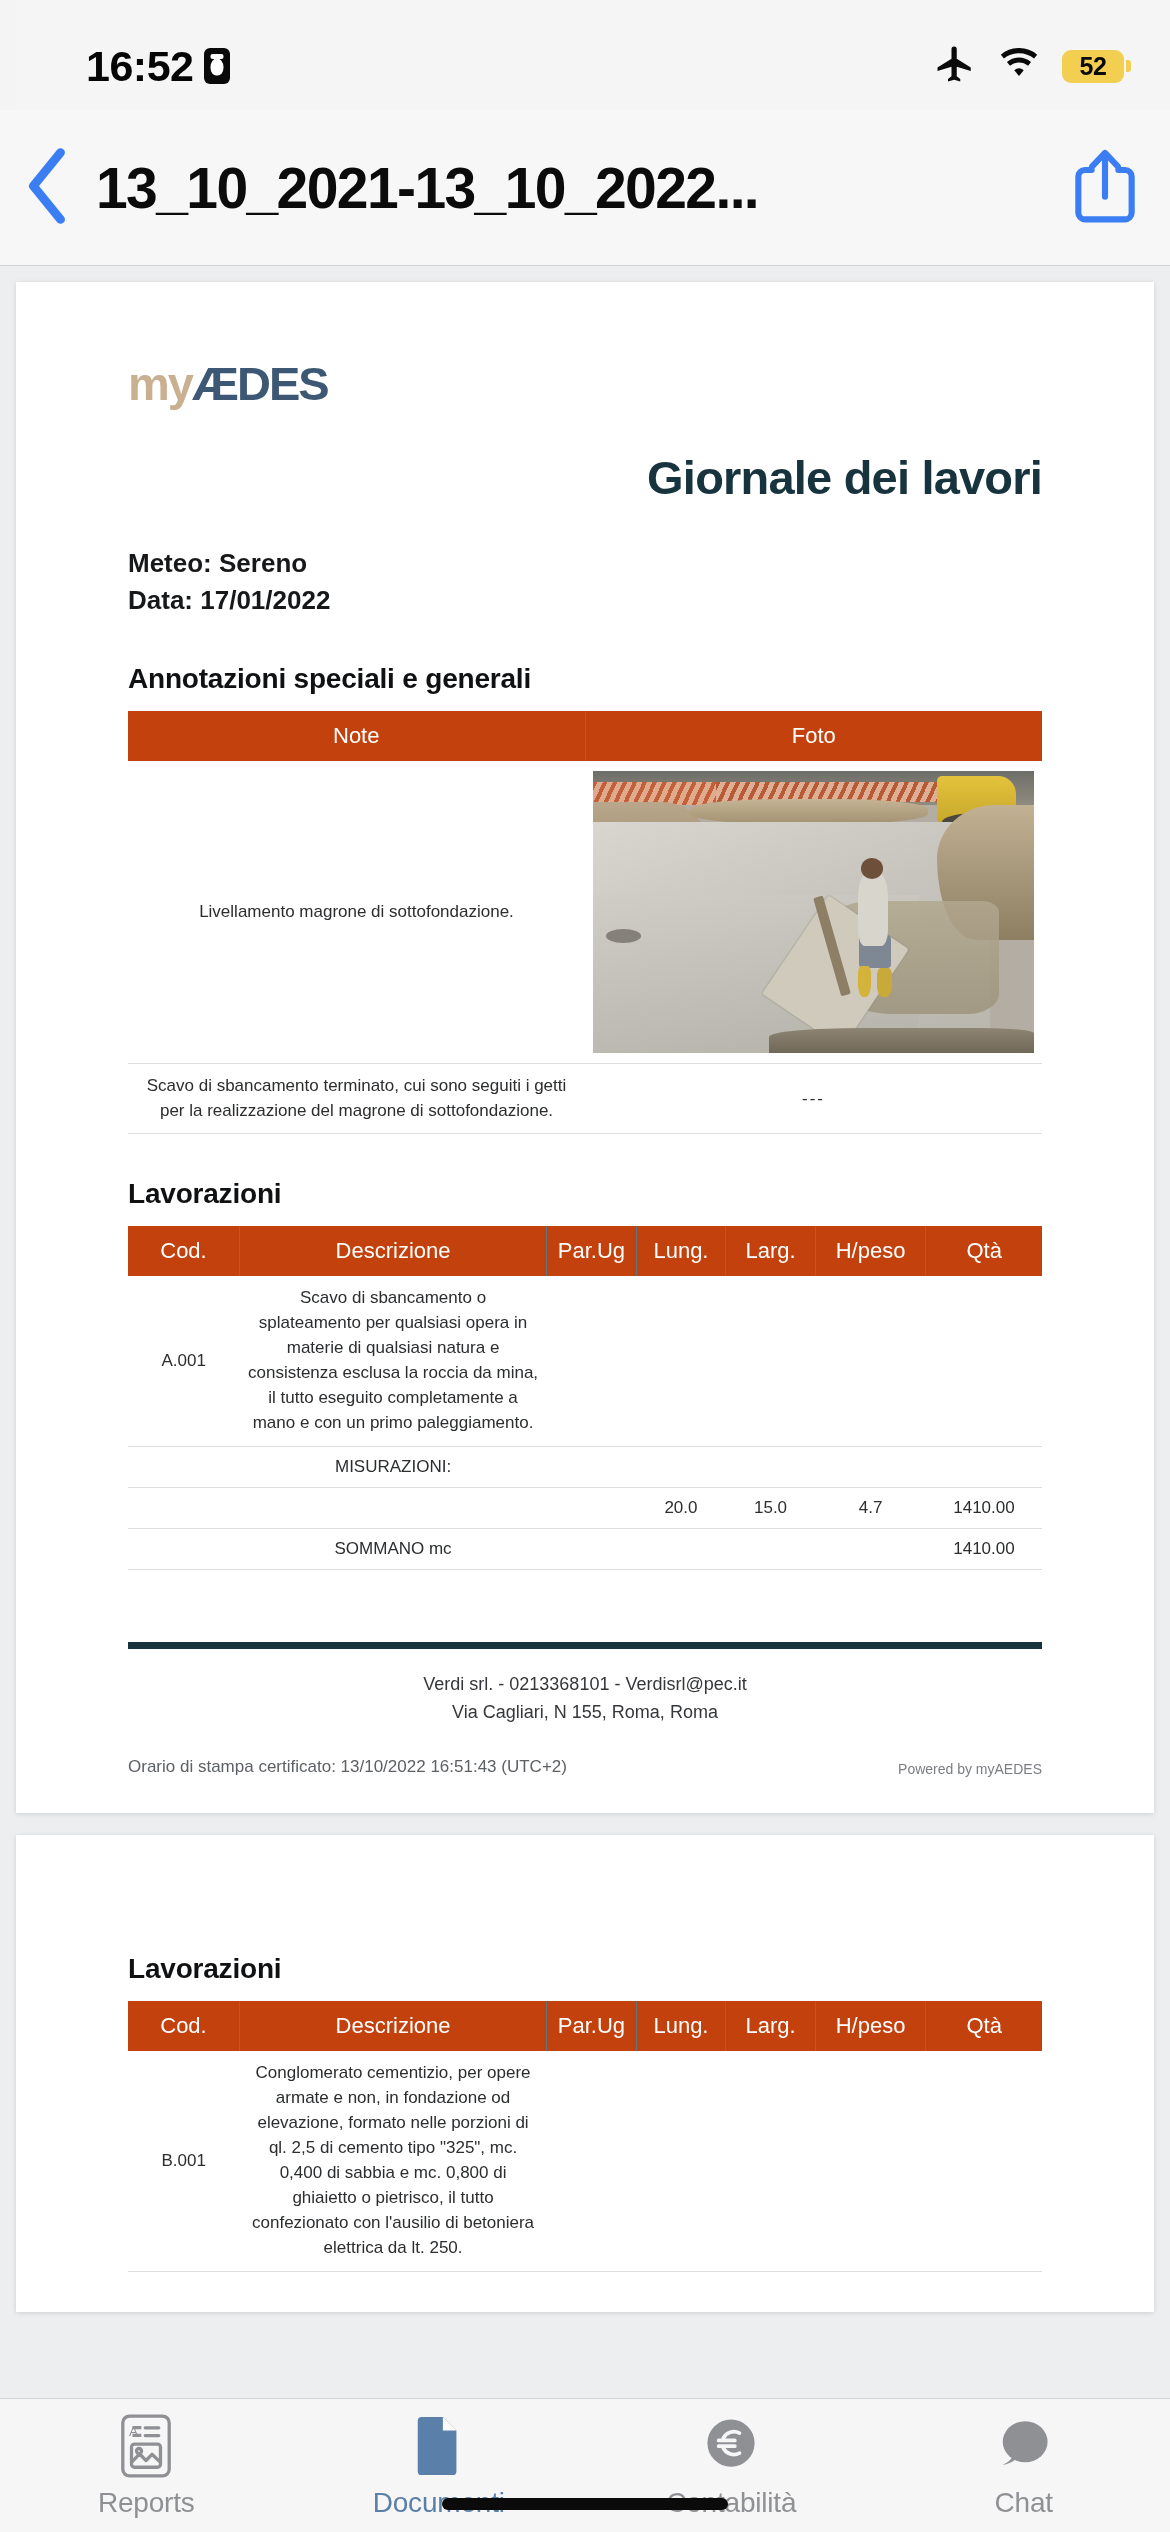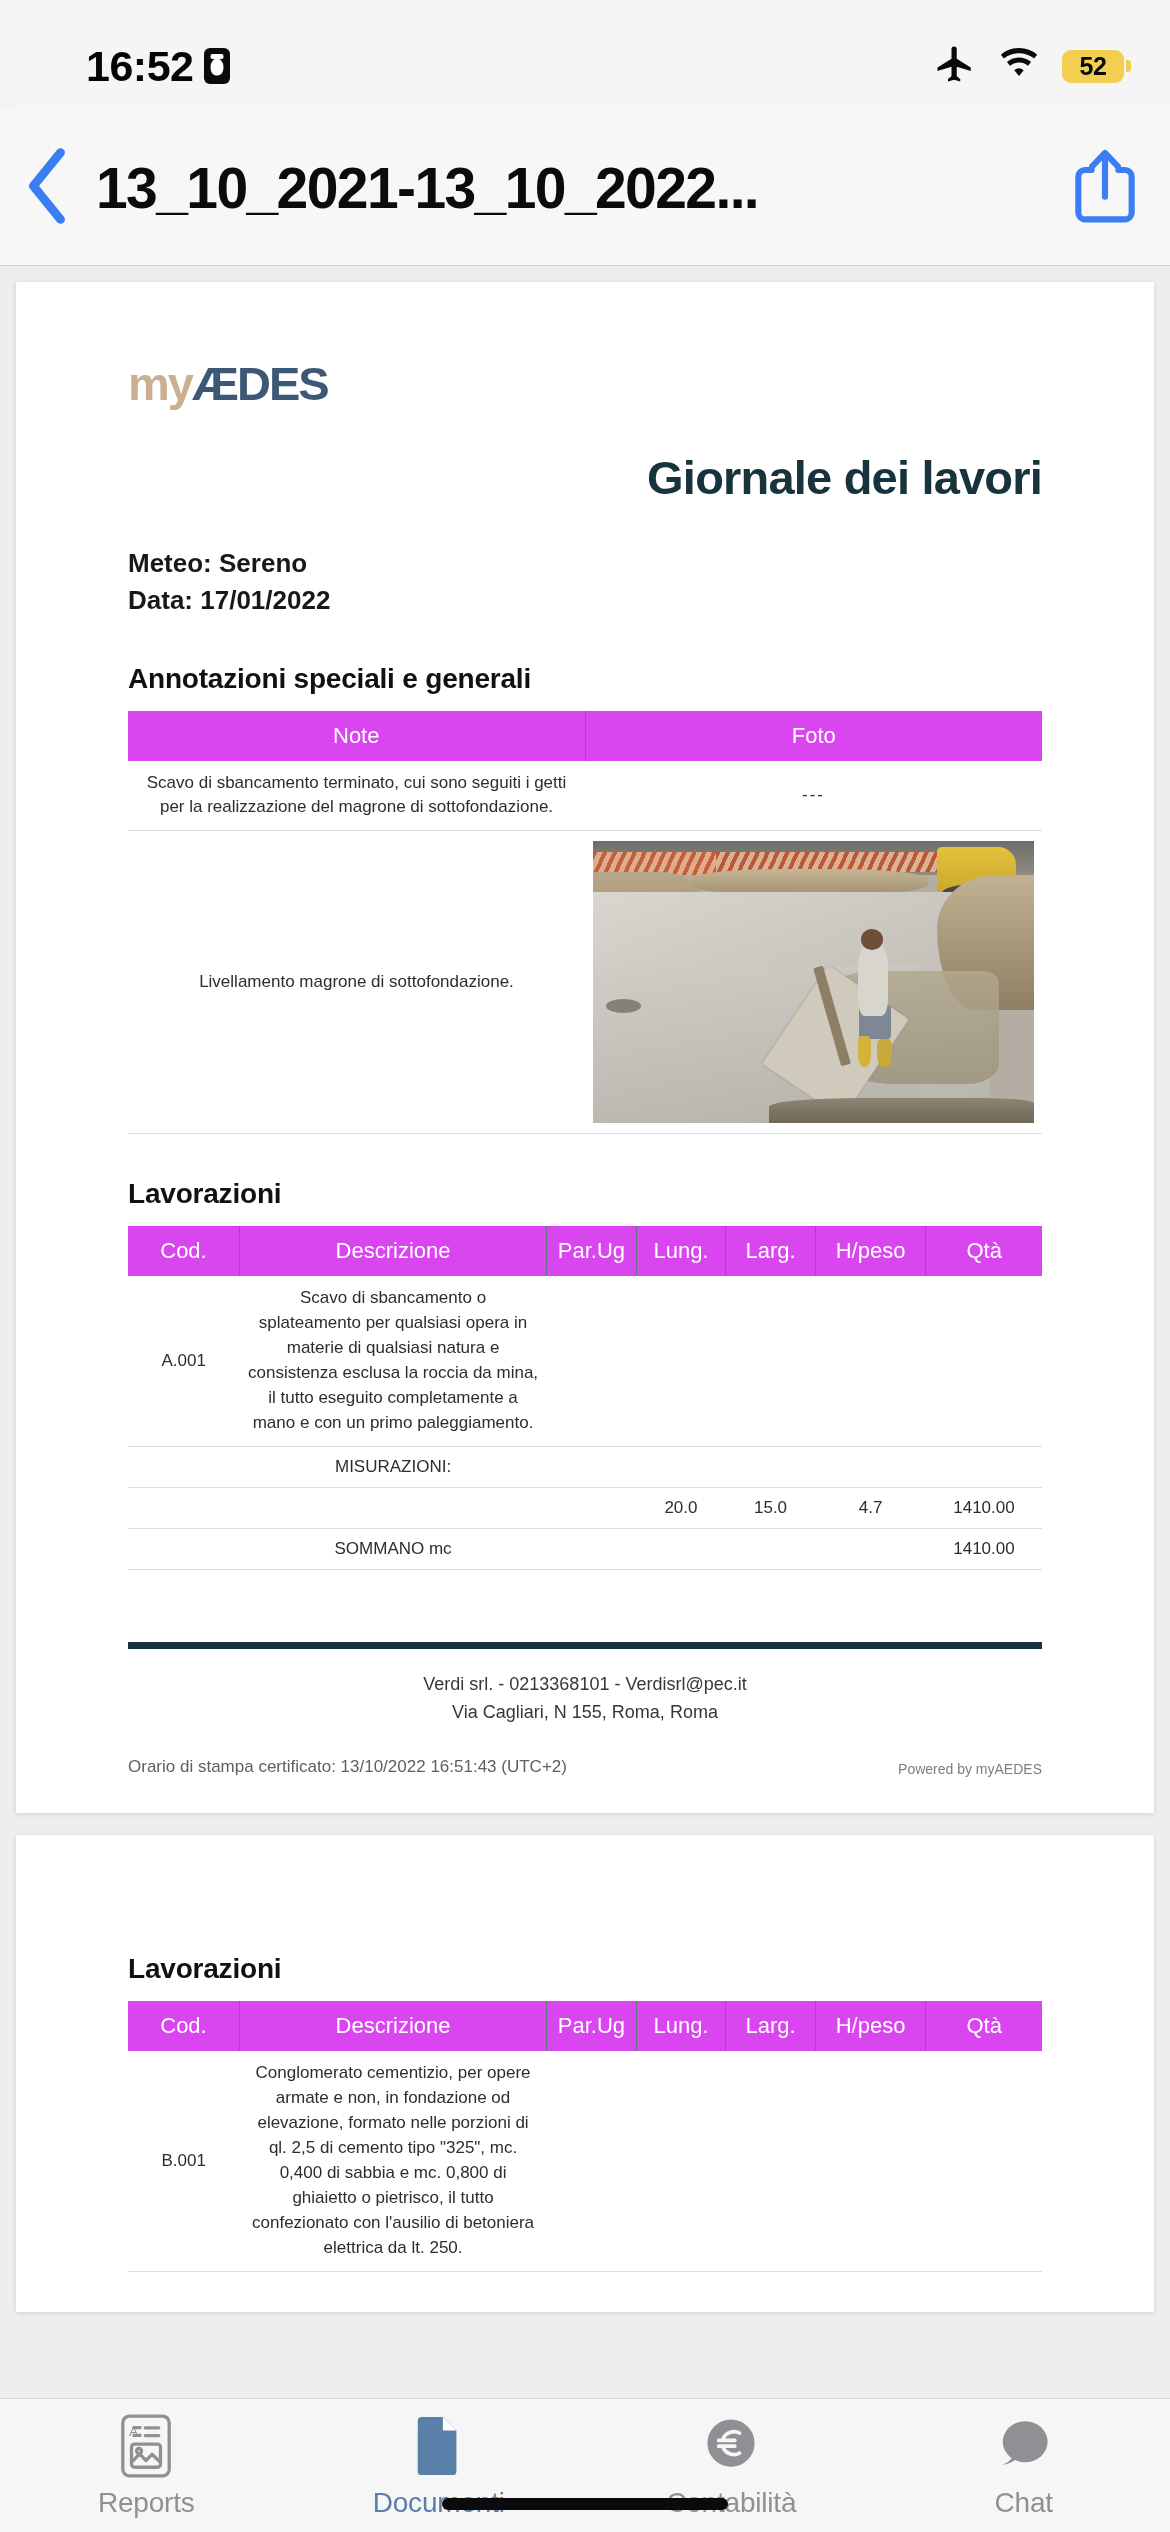--- a/index.html
+++ b/index.html
@@ -84,21 +84,21 @@
   }
 
   .section-title {
     font-size:28px; font-weight:700; color:#101113;
     margin-top:44px; margin-bottom:16px; letter-spacing:-0.2px;
   }
 
   
   table.doc-table { width:100%; border-collapse:collapse; table-layout:fixed; }
   table.doc-table th {
-    background:#d946ef; color:#ffffff; font-size:22px; font-weight:400;
+    background:#c2410c; color:#ffffff; font-size:22px; font-weight:400;
     padding:12px 4px; text-align:center; border-right:1px solid #5d7680;
   }
   table.doc-table th:last-child { border-right:none; }
   table.doc-table td {
     font-size:17px; color:#2b2d2f; padding:10px 8px;
     vertical-align:middle; text-align:center;
     border-bottom:1px solid #dcdee0;
   }
   .note-txt { line-height:1.45; }
   .dash { color:#8b8d90; letter-spacing:2px; }
@@ -267,24 +267,20 @@
 
         <table class="doc-table">
           <thead>
             <tr>
               <th style="width:50%">Note</th>
               <th style="width:50%">Foto</th>
             </tr>
           </thead>
           <tbody>
             <tr>
-              <td class="note-txt">Scavo di sbancamento terminato, cui sono seguiti i getti per la realizzazione del magrone di sottofondazione.</td>
-              <td class="dash">---</td>
-            </tr>
-            <tr>
               <td class="note-txt">Livellamento magrone di sottofondazione.</td>
               <td class="photo-cell">
                 <div class="photo">
                   <div class="ph-sky"></div>
                   <div class="ph-fence"></div>
                   <div class="ph-fence2"></div>
                   <div class="ph-digger"></div>
                   <div class="ph-earth-l"></div>
                   <div class="ph-earth-mid"></div>
                   <div class="ph-slab"></div>
@@ -296,20 +292,24 @@
                   <div class="ph-handle"></div>
                   <div class="ph-man-short"></div>
                   <div class="ph-man-body"></div>
                   <div class="ph-man-head"></div>
                   <div class="ph-boot1"></div>
                   <div class="ph-boot2"></div>
                   <div class="ph-rubble"></div>
                 </div>
               </td>
             </tr>
+            <tr>
+              <td class="note-txt">Scavo di sbancamento terminato, cui sono seguiti i getti per la realizzazione del magrone di sottofondazione.</td>
+              <td class="dash">---</td>
+            </tr>
           </tbody>
         </table>
 
         <div class="section-title">Lavorazioni</div>
 
         <table class="doc-table lav">
           <thead>
             <tr>
               <th class="c-cod">Cod.</th>
               <th class="c-desc">Descrizione</th>

